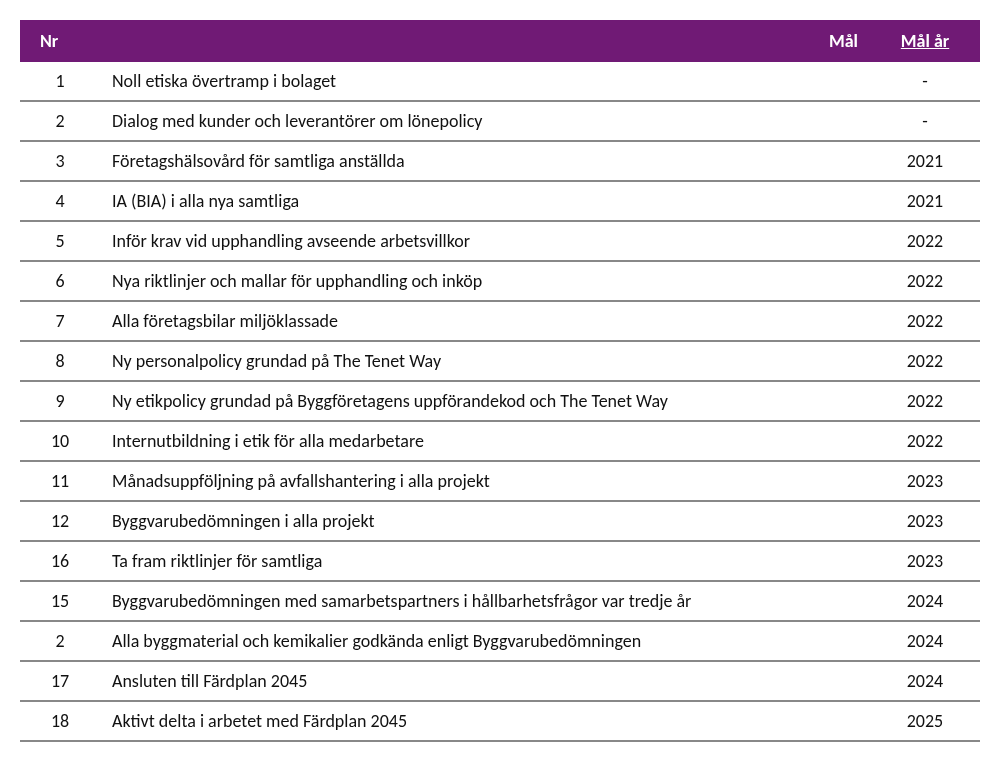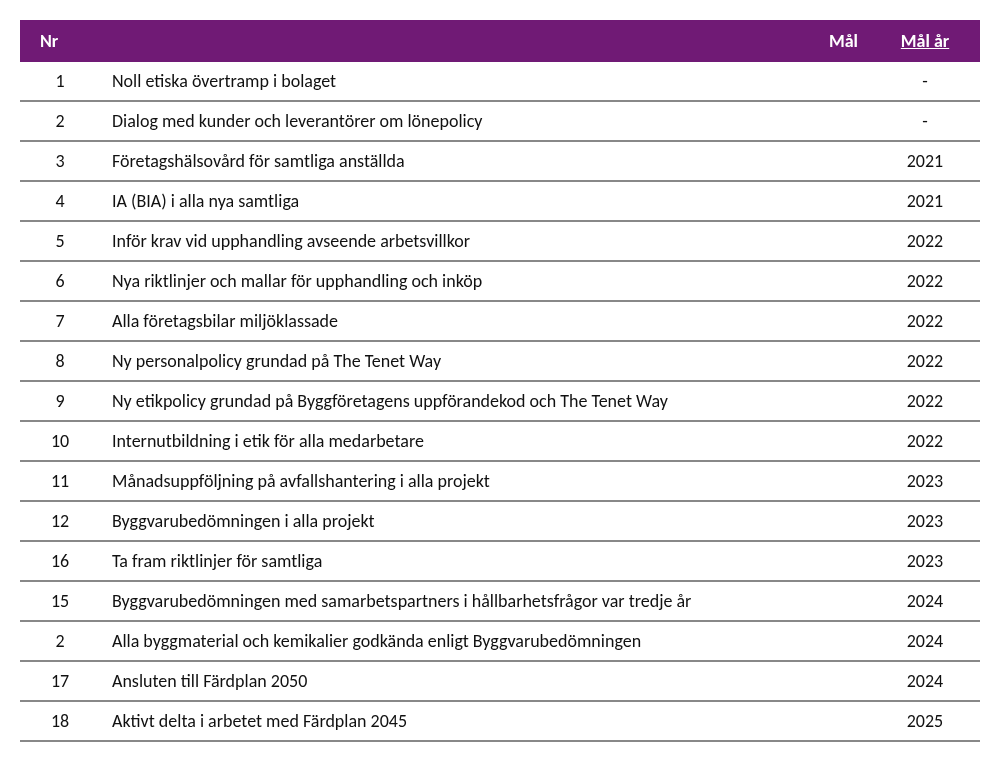--- a/index.html
+++ b/index.html
@@ -142,21 +142,21 @@
         <td class="col-mal">Byggvarubedömningen med samarbetspartners i hållbarhetsfrågor var tredje år</td>
         <td class="col-year">2024</td>
       </tr>
       <tr>
         <td class="col-nr">2</td>
         <td class="col-mal">Alla byggmaterial och kemikalier godkända enligt Byggvarubedömningen</td>
         <td class="col-year">2024</td>
       </tr>
       <tr>
         <td class="col-nr">17</td>
-        <td class="col-mal">Ansluten till Färdplan 2050</td>
+        <td class="col-mal">Ansluten till Färdplan 2045</td>
         <td class="col-year">2024</td>
       </tr>
       <tr>
         <td class="col-nr">18</td>
         <td class="col-mal">Aktivt delta i arbetet med Färdplan 2045</td>
         <td class="col-year">2025</td>
       </tr>
     </tbody>
 </table>
 

